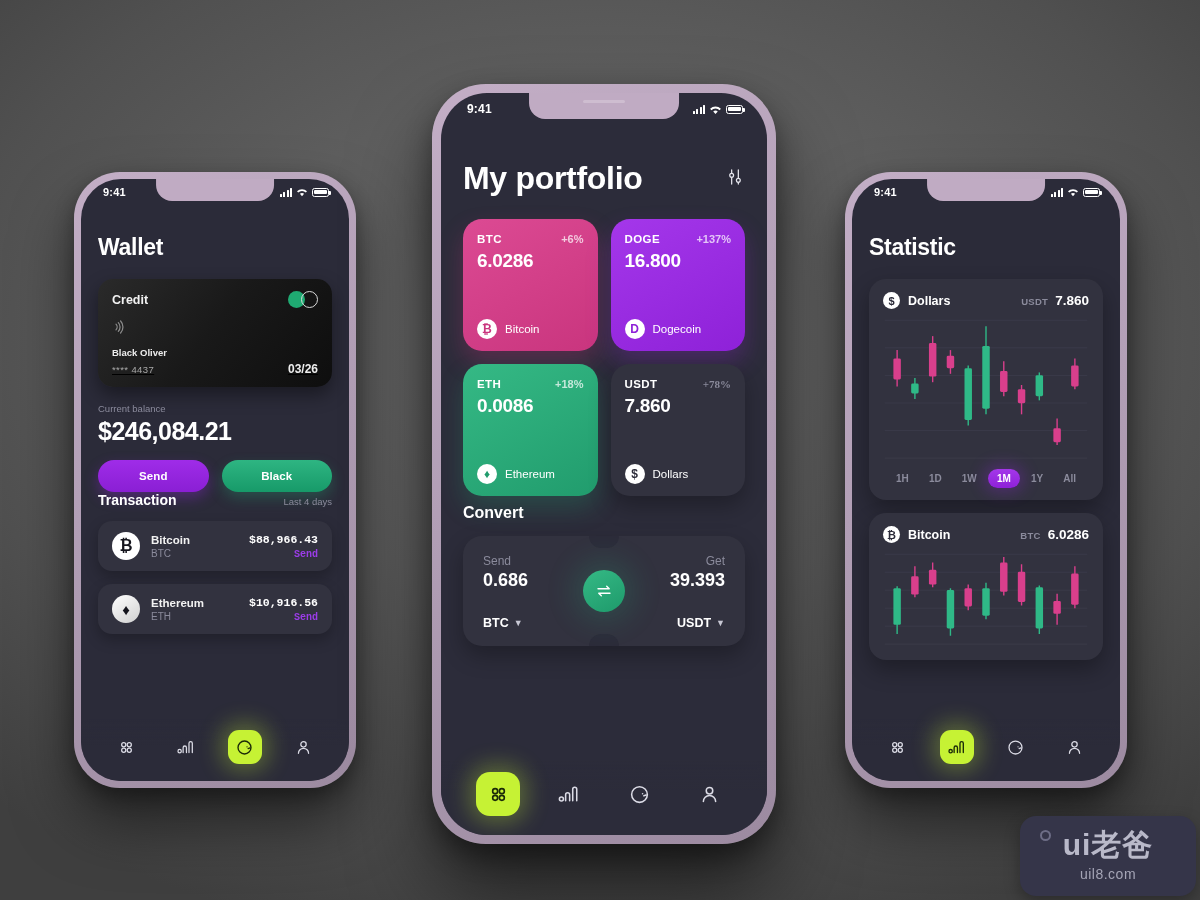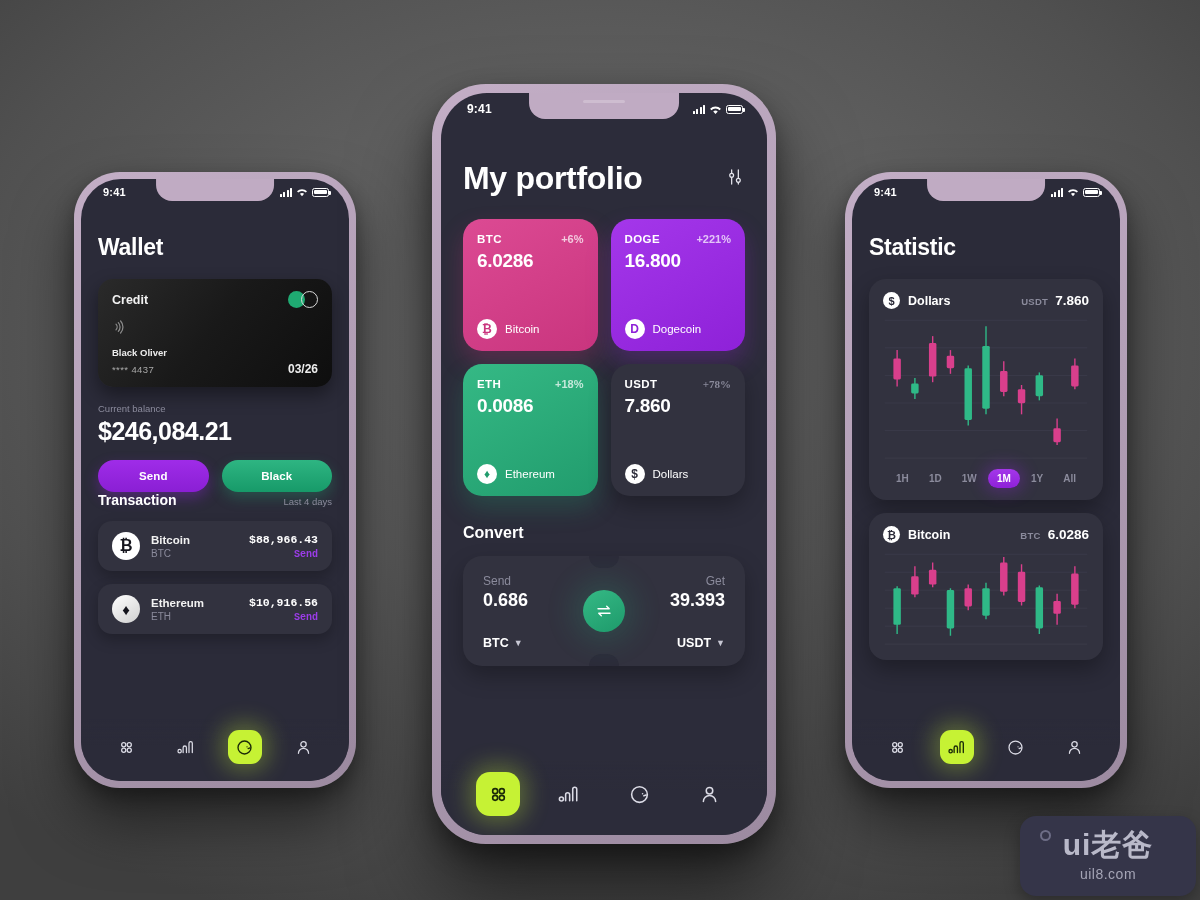--- a/index.html
+++ b/index.html
@@ -92,21 +92,21 @@
     box-shadow: 0 8px 18px rgba(0,0,0,.4);
   }
   .cc-top { display:flex; align-items:center; justify-content:space-between; }
   .cc-label { color:#f2f2f2; font-size:12.5px; font-weight:bold; }
   .mc { position: relative; width: 30px; height: 17px; }
   .mc span { position:absolute; top:0; width:17px; height:17px; border-radius:50%; }
   .mc .a { left:0; background:#1faa72; }
   .mc .b { right:0; border:1.5px solid #d9d9d9; background:transparent; }
   .nfc { color:#8d8d8d; font-size: 12px; line-height: 1; transform: rotate(0deg); }
   .cc-name { color:#ededed; font-size:9.5px; font-weight:bold; margin-bottom:4px; }
-  .cc-bot { display:flex; align-items:center; justify-content:space-between; }
+  .cc-bot { display:flex; align-items:center; justify-content:space-between;text-decoration:underline; }
   .cc-num { color:#a9a9a9; font-size:9.5px; letter-spacing:.4px; }
   .cc-exp { color:#ededed; font-size:12px; font-weight:bold; }
 
   .bal-label { color:#8b8b9c; font-size:9.5px; margin-top:16px; }
   .bal-value { color:#fff; font-size:25px; font-weight:bold; letter-spacing:-.5px; margin-top:3px; }
 
   .wallet-actions { display:flex; gap:13px; margin-top:14px; }
   .btn {
     flex:1; height:32px; border-radius:17px; border:none;
     color:#fff; font-size:11.5px; font-weight:bold; letter-spacing:.1px;
@@ -184,21 +184,21 @@
     width:20px; height:20px; border-radius:50%; background:#fff;
     display:flex; align-items:center; justify-content:center;
     font-size:12px; font-weight:bold;
   }
   .pfc-badge.btc  { color:#c9357e; }
   .pfc-badge.doge { color:#8e21d8; }
   .pfc-badge.eth  { color:#219c6d; }
   .pfc-badge.usdt { color:#2b2b39; }
   .pfc-name { color:#fff; font-size:11.5px; }
 
-  .convert-title { color:#fff; font-size:16px; font-weight:bold; margin-top:28px; margin-bottom:14px; }
+  .convert-title { color:#fff; font-size:16px; font-weight:bold; margin-top:8px; margin-bottom:14px; }
   .convert-card {
     position:relative; border-radius:19px; background:#32323f;
     height:110px; display:flex; align-items:stretch;
     box-shadow:0 10px 22px rgba(0,0,0,.28);
   }
   .cv-side { flex:1; padding:18px 20px 16px 20px; display:flex; flex-direction:column; justify-content:space-between; }
   .cv-side.right { text-align:right; }
   .cv-lab { color:#8b8b9c; font-size:12px; }
   .cv-val { color:#fff; font-size:18px; font-weight:bold; margin-top:2px; }
   .cv-sel { color:#fff; font-size:12.5px; font-weight:bold; display:flex; align-items:center; gap:5px; }
@@ -441,21 +441,21 @@
           <div class="pfc-bot">
             <span class="pfc-badge btc">₿</span>
             <span class="pfc-name">Bitcoin</span>
           </div>
         </div>
 
         <div class="pf-card doge">
           <div>
             <div class="pfc-top">
               <span class="pfc-sym">DOGE</span>
-              <span class="pfc-chg">+221%</span>
+              <span class="pfc-chg">+137%</span>
             </div>
             <div class="pfc-val">16.800</div>
           </div>
           <div class="pfc-bot">
             <span class="pfc-badge doge">D</span>
             <span class="pfc-name">Dogecoin</span>
           </div>
         </div>
 
         <div class="pf-card eth">

